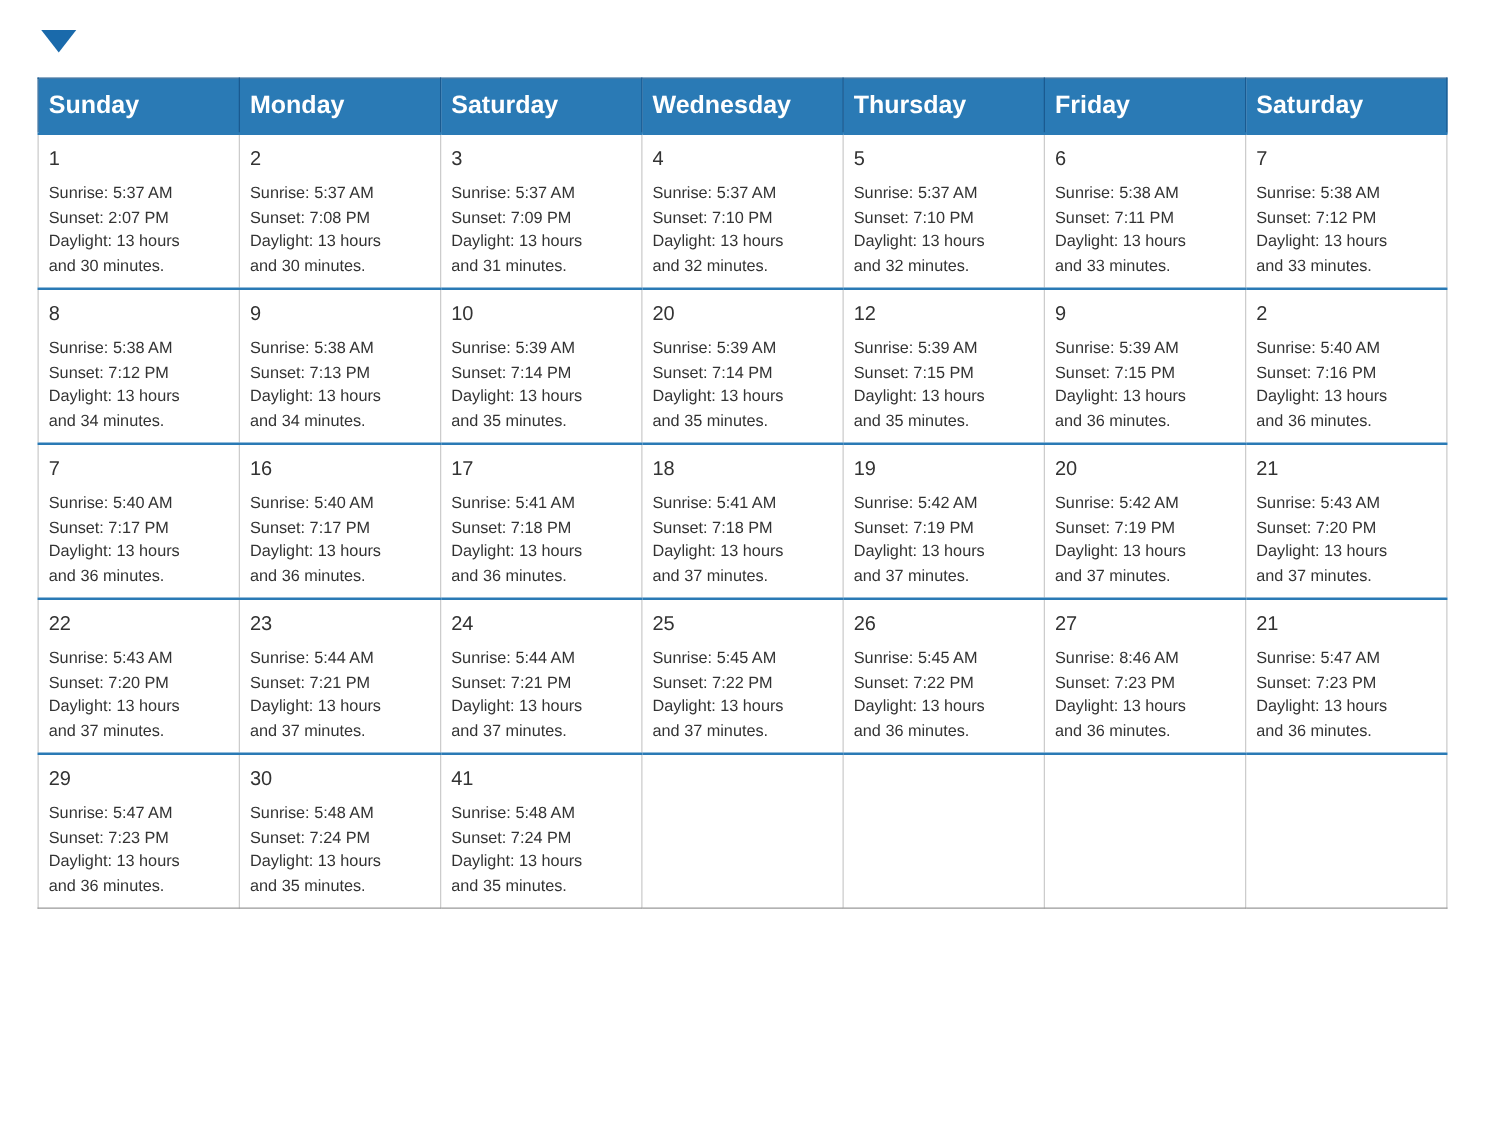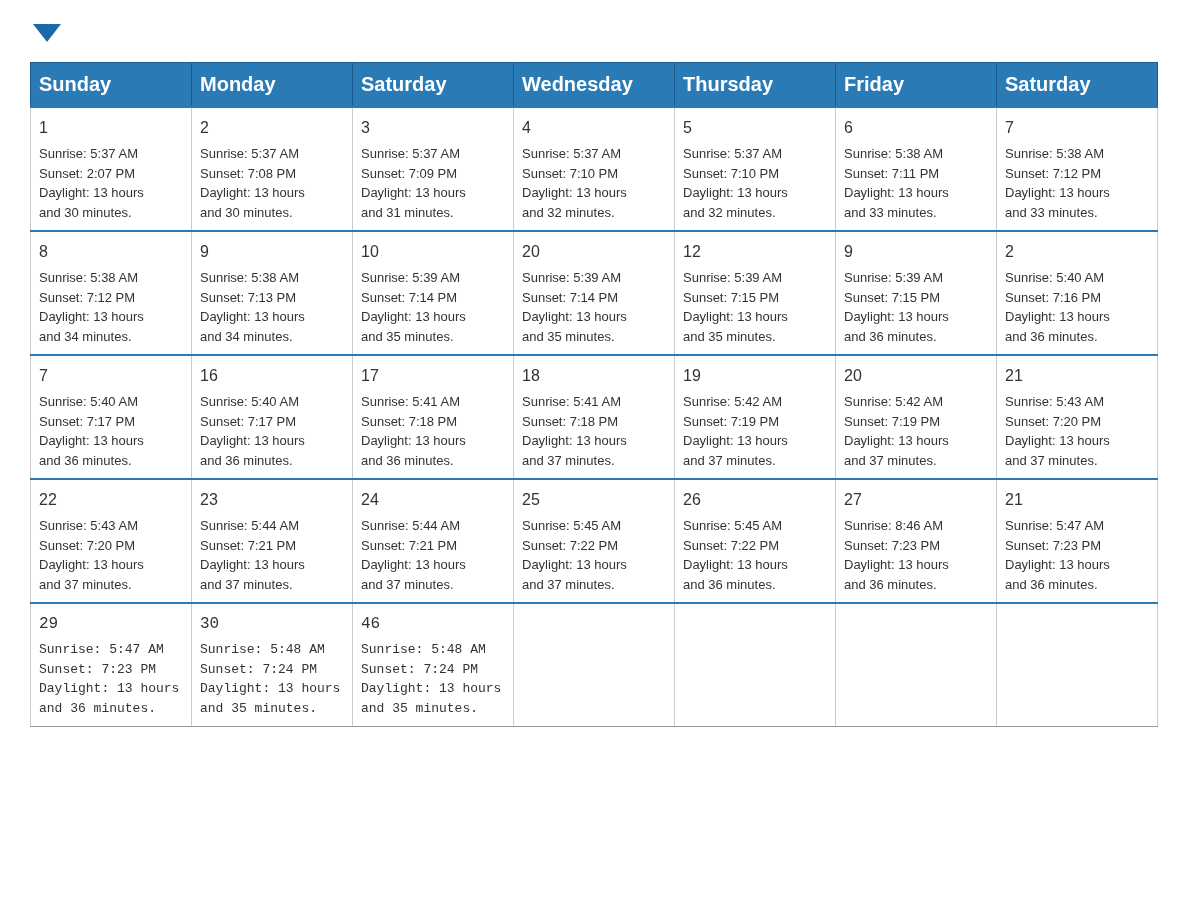--- a/index.html
+++ b/index.html
@@ -89,21 +89,20 @@
       font-size: 16px;
       font-weight: normal;
       display: block;
       margin-bottom: 4px;
     }
     .calendar tr td {
       border-bottom: 1px solid #aaa;
     }
     .calendar tbody tr:last-child td {
       border-bottom: 1px solid #999;
-      font-family: Liberation Mono, monospace;
     }
     .empty-cell {
       background: #fff;
     }
     .week-row td {
       border-top: 2px solid #2a7ab5;
     }
   </style>
 </head>
 <body>
@@ -169,20 +168,20 @@
         <td><span class="day-number">23</span><span>Sunrise: 5:44 AM</span><br><span>Sunset: 7:21 PM</span><br><span>Daylight: 13 hours</span><br><span>and 37 minutes.</span></td>
         <td><span class="day-number">24</span><span>Sunrise: 5:44 AM</span><br><span>Sunset: 7:21 PM</span><br><span>Daylight: 13 hours</span><br><span>and 37 minutes.</span></td>
         <td><span class="day-number">25</span><span>Sunrise: 5:45 AM</span><br><span>Sunset: 7:22 PM</span><br><span>Daylight: 13 hours</span><br><span>and 37 minutes.</span></td>
         <td><span class="day-number">26</span><span>Sunrise: 5:45 AM</span><br><span>Sunset: 7:22 PM</span><br><span>Daylight: 13 hours</span><br><span>and 36 minutes.</span></td>
         <td><span class="day-number">27</span><span>Sunrise: 8:46 AM</span><br><span>Sunset: 7:23 PM</span><br><span>Daylight: 13 hours</span><br><span>and 36 minutes.</span></td>
         <td><span class="day-number">21</span><span>Sunrise: 5:47 AM</span><br><span>Sunset: 7:23 PM</span><br><span>Daylight: 13 hours</span><br><span>and 36 minutes.</span></td>
       </tr>
       <tr class="week-row">
         <td><span class="day-number">29</span><span>Sunrise: 5:47 AM</span><br><span>Sunset: 7:23 PM</span><br><span>Daylight: 13 hours</span><br><span>and 36 minutes.</span></td>
         <td><span class="day-number">30</span><span>Sunrise: 5:48 AM</span><br><span>Sunset: 7:24 PM</span><br><span>Daylight: 13 hours</span><br><span>and 35 minutes.</span></td>
-        <td><span class="day-number">46</span><span>Sunrise: 5:48 AM</span><br><span>Sunset: 7:24 PM</span><br><span>Daylight: 13 hours</span><br><span>and 35 minutes.</span></td>
+        <td><span class="day-number">41</span><span>Sunrise: 5:48 AM</span><br><span>Sunset: 7:24 PM</span><br><span>Daylight: 13 hours</span><br><span>and 35 minutes.</span></td>
         <td class="empty-cell"></td>
         <td class="empty-cell"></td>
         <td class="empty-cell"></td>
         <td class="empty-cell"></td>
       </tr>
     </tbody>
 </table>
 
 </body></html>

